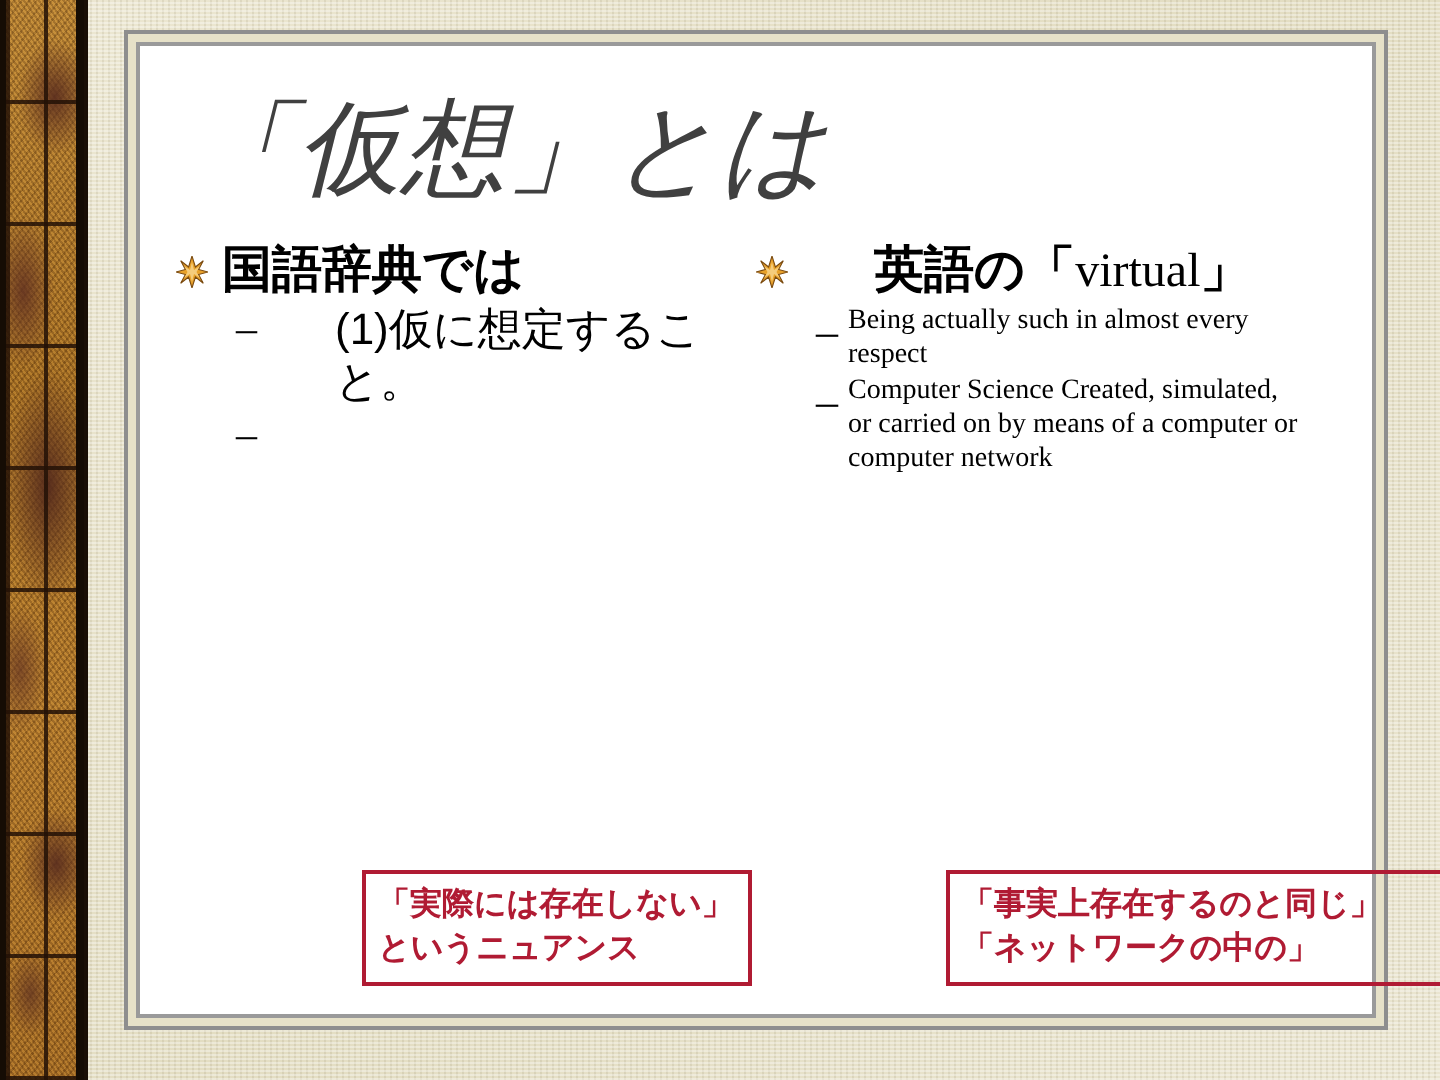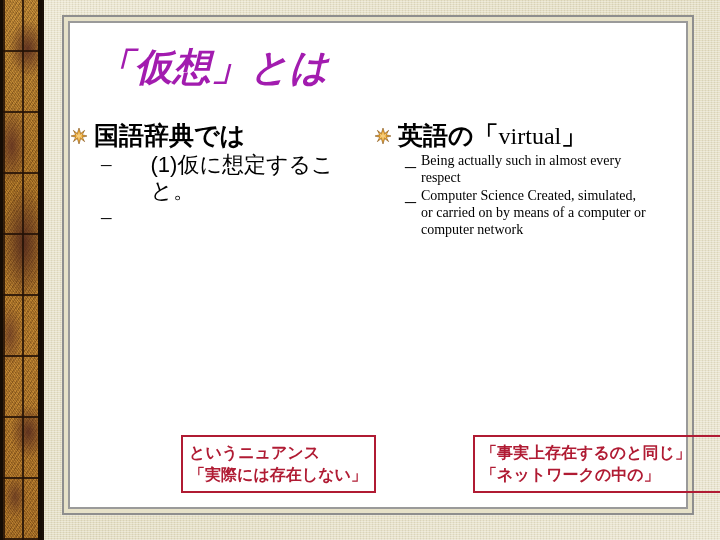--- a/index.html
+++ b/index.html
@@ -89,54 +89,53 @@
     background: #ffffff;
     box-sizing: border-box;
   }
 
   
   #title {
     position: absolute;
     left: 26px;
     top: 24px;
     width: 560px;
-    font-size: 38px;
-    font-weight: bold;
+    font-size: 52px;
+    font-weight: normal;
     font-style: italic;
-    color: #a21caf;
+    color: #404040;
     letter-spacing: 0.5px;
     line-height: 1.1;
     white-space: nowrap;
   }
 
   
   #body-cols {
     position: absolute;
-    left: 1px;
+    left: 18px;
     top: 98px;
     width: 596px;
     height: 300px;
     display: flex;
-    gap: 14px;
   }
   .col { width: 290px; position: relative; }
 
   .lvl1 {
     display: flex;
     align-items: flex-start;
     gap: 7px;
     margin-bottom: 3px;
   }
   .lvl1-text {
     font-size: 25px;
     font-weight: bold;
     color: #000000;
     line-height: 1.12;
   }
-  .col-en .lvl1-text { font-family: "Liberation Sans", sans-serif; }
+  .col-en .lvl1-text { font-family: "Liberation Sans", sans-serif; margin-left: 36px; }
   .col-en .lvl1-text .en { font-family: "Liberation Serif", serif; font-weight: normal; font-size: 24px; }
 
   .star {
     width: 16px; height: 16px;
     flex: 0 0 16px;
     margin-top: 7px;
     position: relative;
   }
   .star svg { display:block; }
 
@@ -258,22 +257,22 @@
           <div class="lvl2">
             <span class="dash">–</span>
             <span class="lvl2-text">Computer Science Created, simulated, or carried on by means of a computer or computer network</span>
           </div>
 
         </div>
       </div>
 
       <div id="callouts">
         <div class="callout" id="callout-left">
+          <div>「実際には存在しない」</div>
           <div>というニュアンス</div>
-          <div>「実際には存在しない」</div>
         </div>
         <div class="callout" id="callout-right">
           <div>「事実上存在するのと同じ」</div>
           <div>「ネットワークの中の」</div>
         </div>
       </div>
 
     </div>
   </div>
 

